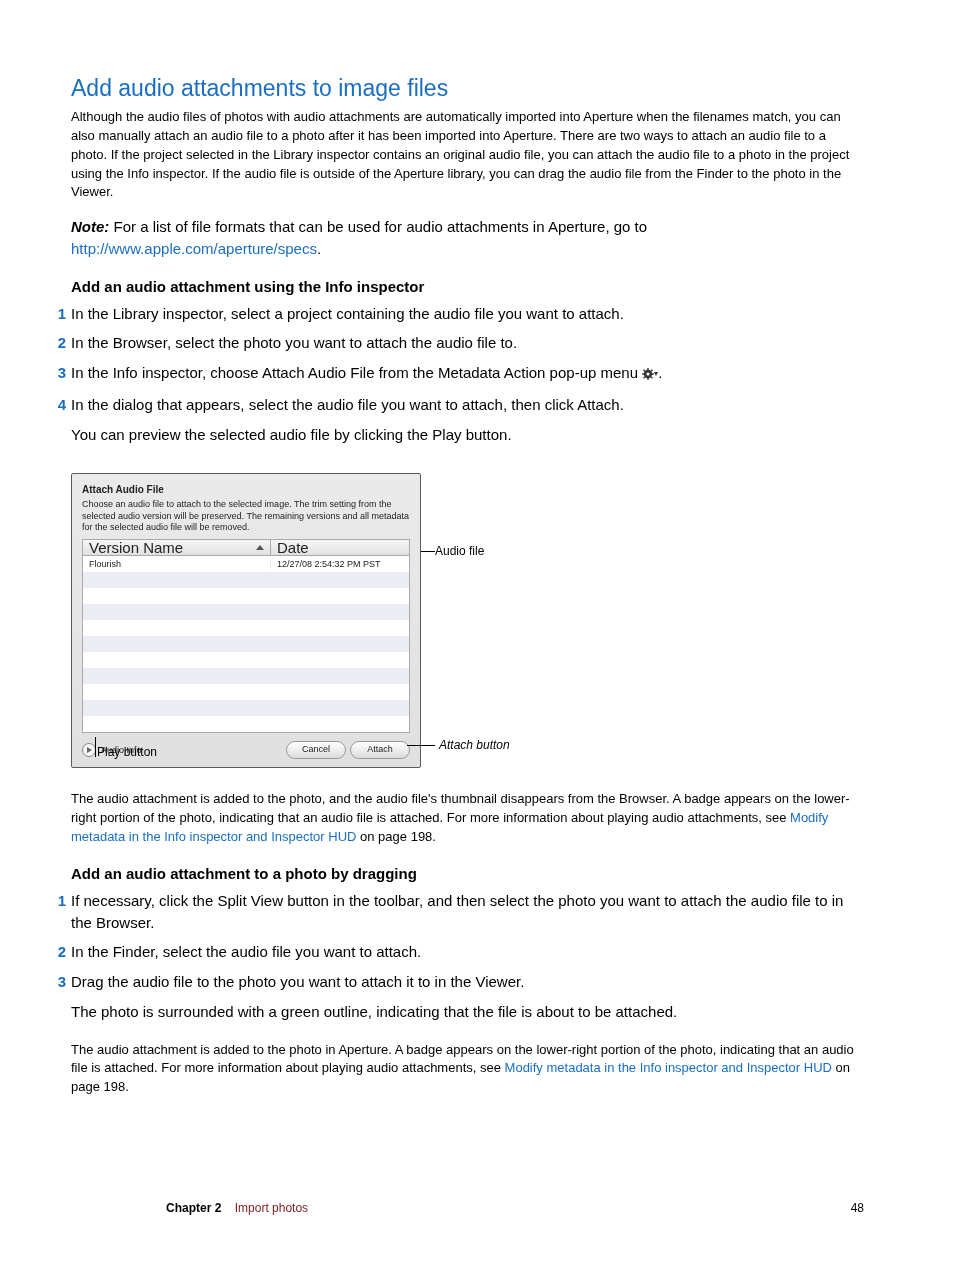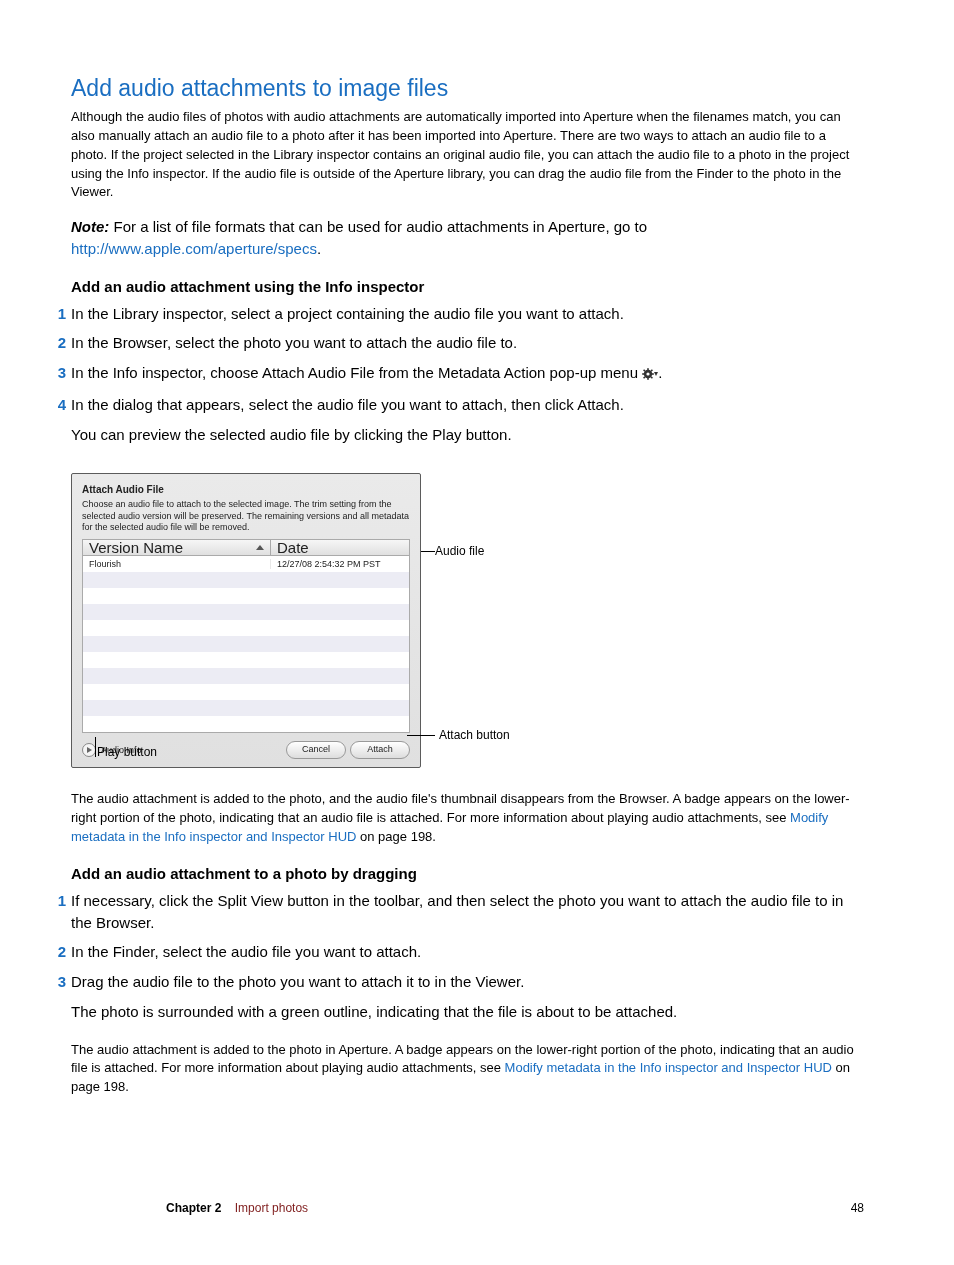--- a/index.html
+++ b/index.html
@@ -312,21 +312,21 @@
             <div class="pill-btn">Attach</div>
           </div>
         </div>
       </div>
     </div>
 
     <div class="callout" style="top:72px; left:350px;">
       <div class="lead" style="width:14px;"></div>
       <span style="margin-left:0;text-align:center;">Audio file</span>
     </div>
-    <div class="callout" style="top:256px; left:336px;">
+    <div class="callout" style="top:266px; left:336px;font-style:italic;">
       <div class="lead" style="width:28px;"></div>
       <span style="margin-left:4px;">Attach button</span>
     </div>
     <div class="vcallout-line" style="left:24px; top:264px; height:20px;"></div>
     <div style="position:absolute; left:26px; top:272px; font-size:12px;">Play button</div>
   </div>
 
   <p class="body" style="margin-top:22px;">
     <span>The audio attachment is added to the photo, and the audio file's thumbnail disappears from the Browser. A badge appears on the lower-right portion of the photo, indicating that an audio file is attached. For more information about playing audio attachments, see </span><a class="link">Modify metadata in the Info inspector and Inspector HUD</a><span> on page 198.</span>
   </p>

